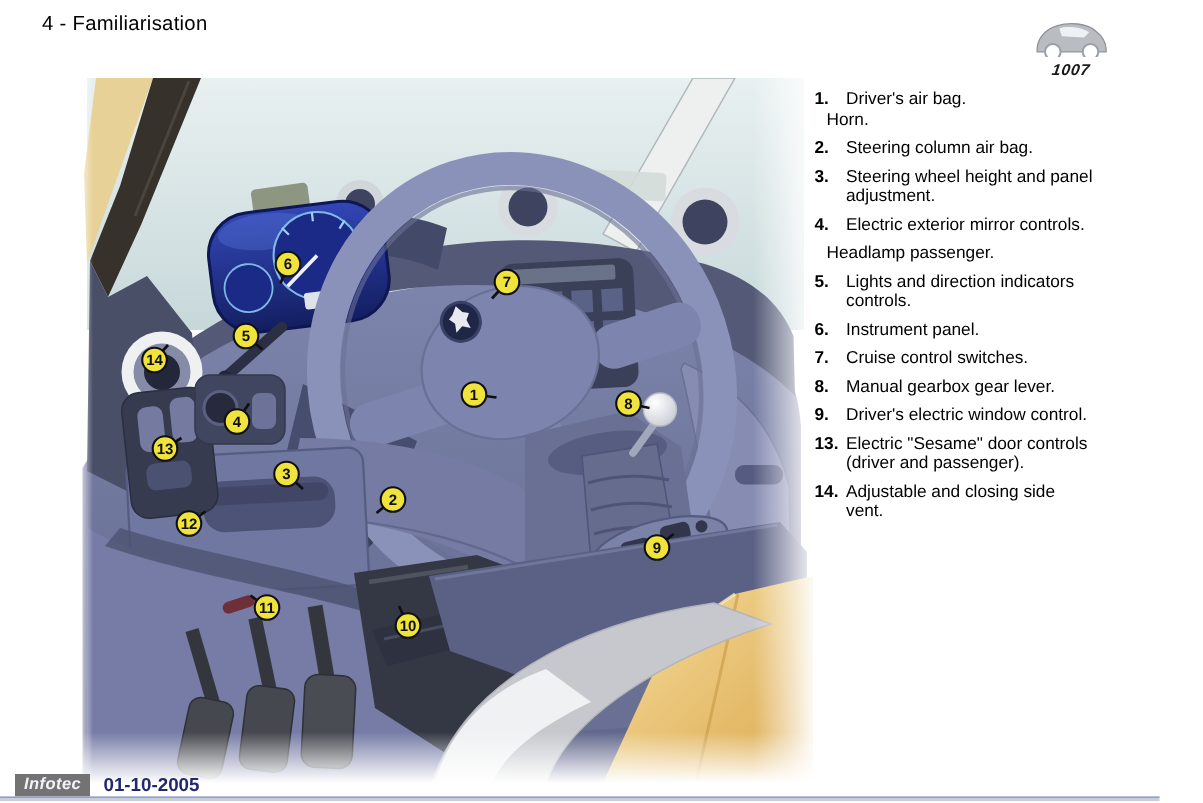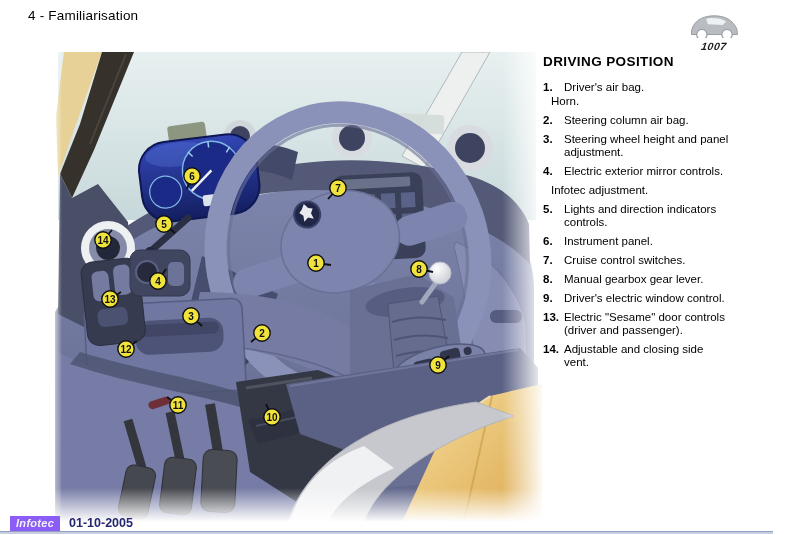--- a/index.html
+++ b/index.html
@@ -17,21 +17,21 @@
   
   .legend{position:absolute;left:543px;top:54px;width:256px;}
   .legend-title{font-size:13.5px;font-weight:bold;color:#000;letter-spacing:.4px;margin:0 0 12px 0;}
   .legend-item{display:flex;margin-top:6px;font-size:11.5px;line-height:13px;color:#000;}
   .legend-item.tight{margin-top:1px;}
   .legend-num{flex:0 0 21px;font-weight:bold;}
   .legend-item.nonum .legend-num{flex:0 0 8px;}
   .legend-text{flex:1;white-space:pre-line;}
   
   .footer-badge{position:absolute;left:10px;top:516px;height:15px;line-height:15px;padding:0 6px;
-    background:#8b5cf6;color:#f2f3fa;font-size:11px;font-weight:bold;font-style:italic;letter-spacing:.3px;}
+    background:#737373;color:#f2f3fa;font-size:11px;font-weight:bold;font-style:italic;letter-spacing:.3px;}
   .footer-date{position:absolute;left:69px;top:516px;font-size:12.5px;font-weight:bold;color:#23276e;}
   .footer-rule{position:absolute;left:0;top:531px;width:802px;height:2px;
     background:#c7cee0;border-top:1px solid #939ec4;}
 </style>
 </head>
 <body>
 
 <div class="page">
 
   <div class="chapter">4 - Familiarisation</div>
@@ -351,21 +351,20 @@
         <text x="110" y="302.5" class="callout-num">13</text>
       </g>
       <g>
         <line x1="103" y1="240" x2="112" y2="230" stroke="#101010" stroke-width="1.8"></line>
         <circle cx="103" cy="240" r="8.2" fill="#f0e33c" stroke="#101010" stroke-width="1.4"></circle>
         <text x="103" y="243.5" class="callout-num">14</text>
       </g>
     </svg>
 
   <div class="legend">
-    <h2 class="legend-title">DRIVING POSITION</h2>
     <div id="legend-list">
         <div class="legend-item">
     <span class="legend-num">1.</span>
     <span class="legend-text">Driver's air bag.</span>
   </div>
         <div class="legend-item tight nonum">
     <span class="legend-num"></span>
     <span class="legend-text">Horn.</span>
   </div>
         <div class="legend-item">
@@ -376,21 +375,21 @@
     <span class="legend-num">3.</span>
     <span class="legend-text">Steering wheel height and panel
 adjustment.</span>
   </div>
         <div class="legend-item">
     <span class="legend-num">4.</span>
     <span class="legend-text">Electric exterior mirror controls.</span>
   </div>
         <div class="legend-item nonum">
     <span class="legend-num"></span>
-    <span class="legend-text">Infotec adjustment.</span>
+    <span class="legend-text">Headlamp passenger.</span>
   </div>
         <div class="legend-item">
     <span class="legend-num">5.</span>
     <span class="legend-text">Lights and direction indicators
 controls.</span>
   </div>
         <div class="legend-item">
     <span class="legend-num">6.</span>
     <span class="legend-text">Instrument panel.</span>
   </div>

